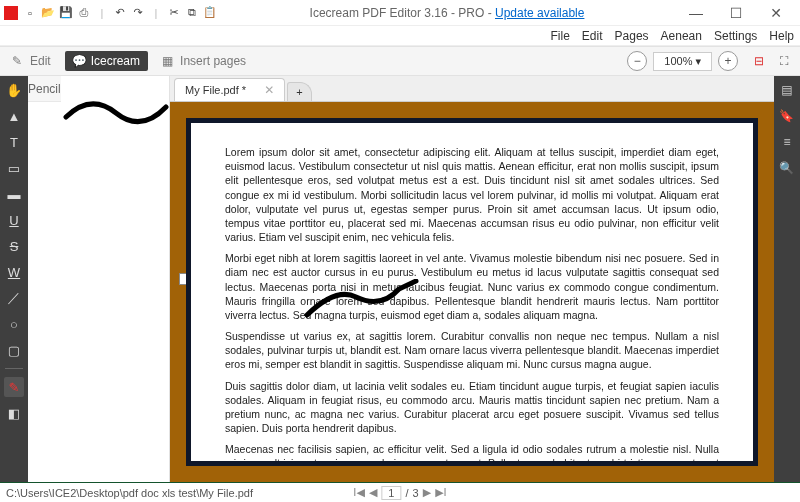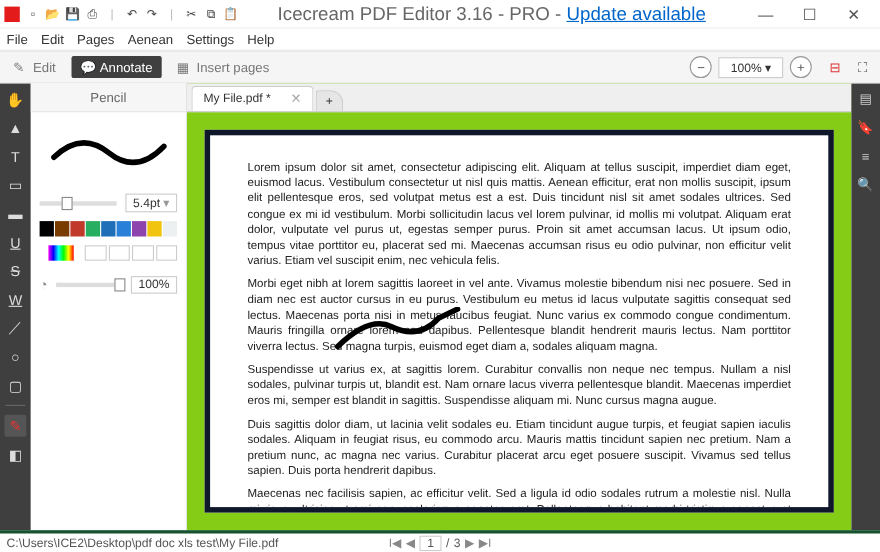--- a/index.html
+++ b/index.html
@@ -2,64 +2,64 @@
 <html><head>
 <meta charset="utf-8">
 <style>
 * { box-sizing: border-box; margin: 0; padding: 0; font-family: "Segoe UI", Arial, sans-serif; }
 body { width: 800px; height: 502px; overflow: hidden; background: #fff; display: flex; flex-direction: column; font-size: 12px; color: #333; }
 .titlebar { height: 26px; display: flex; align-items: center; padding: 0 4px; border-bottom: 1px solid #eee; }
 .titlebar .qa { display: flex; gap: 2px; }
 .titlebar .qa span { width: 16px; height: 16px; display:flex;align-items:center;justify-content:center;color:#444; font-size:11px;}
 .titlebar .app-icon { width:14px;height:14px;background:#e41b1b; display:inline-block; margin-right:4px;}
 .titlebar .spacer { flex:1; }
-.titlebar .title { color:#666; font-size:17px; }
+.titlebar .title { color:#666; font-size:12px; }
 .titlebar .title a { color:#0066cc; text-decoration: underline; }
 .titlebar .winbtn { width:40px; text-align:center; color:#555; font-size:14px;}
-.menubar { height: 20px; display:flex; align-items:center; gap:12px; padding:0 6px; color:#333; font-size:12px; border-bottom:1px solid #eee;}
+.menubar { height: 20px; display:flex; align-items:center; gap:12px; padding:0 6px; color:#333; font-size:12px; border-bottom:1px solid #eee;justify-content:flex-end;}
 .menubar span { cursor:default; }
 .toolbar { height: 30px; background:#f5f5f5; border-top:1px solid #e2e2e2; border-bottom:1px solid #e2e2e2; display:flex; align-items:center; padding:0 4px; gap:6px;}
 .tb-btn { display:flex; align-items:center; gap:4px; padding:3px 8px; border-radius:2px; color:#777; font-size:12px;}
 .tb-btn.dark { background:#3f3f3f; color:#fff;}
 .tb-btn .ico { width:14px;height:14px; display:inline-block;}
 .zoomgrp { margin-left:auto; display:flex; align-items:center; gap:6px;}
 .zoombtn { width:20px;height:20px;border:1px solid #999; border-radius:50%; display:flex;align-items:center;justify-content:center; font-size:12px; color:#555; background:#fff;}
 .zoomlvl { border:1px solid #ccc; padding:2px 10px; font-size:11px; background:#fff;}
 .rightico { display:flex; gap:10px; margin-left:10px; color:#c00;}
 .rightico span{width:16px;}
 .main { flex:1; display:flex; min-height:0;}
 .lbar { width:28px; background:#3f3f3f; display:flex; flex-direction:column; align-items:center; padding-top:4px; gap:6px;}
 .lbar .tool { width:20px;height:20px; color:#ddd; display:flex;align-items:center;justify-content:center; font-size:13px;}
 .lbar .tool.active { background:#555; border-radius:2px; color:#fff;}
 .lbar .sep { width:18px;height:1px;background:#666; margin:2px 0;}
 .rbar { width:26px; background:#3f3f3f; display:flex; flex-direction:column; align-items:center; padding-top:6px; gap:10px;}
 .rbar .ico { width:16px;height:16px; color:#ccc; display:flex;align-items:center;justify-content:center;}
-.propanel { width:142px; background:#fff; border-right:1px solid #e2e2e2; display:flex; flex-direction:column;}
+.propanel { width:142px; background:#fff; border-right:1px solid #e2e2e2; display:flex; flex-direction:row;}
 .propanel .ptitle { height:26px; display:flex;align-items:center;justify-content:center; background:#f6f6f6; font-size:12px; color:#666; border-bottom:1px solid #e8e8e8;}
 .preview { height:70px; display:flex;align-items:center;justify-content:center;}
 .preview svg { width:110px; height:44px;}
 .row { padding:4px 8px; display:flex; align-items:center; gap:8px;}
 .slider { flex:1; height:4px; background:#ddd; position:relative;}
 .slider .knob{ position:absolute; top:-4px; width:10px;height:12px; background:#fff; border:1px solid #888;}
 .valbox { border:1px solid #ccc; padding:1px 6px; font-size:11px; display:flex; align-items:center; gap:3px;}
 .swatches { display:grid; grid-template-columns: repeat(9,1fr); gap:1px; padding:4px 8px;}
 .swatch { height:14px;}
 .gradbar { height:14px; margin:2px 8px; background:linear-gradient(90deg,#f0f,#00f,#0ff,#0f0,#ff0,#f00); width:24px; display:inline-block;}
 .hatchrow { display:flex; gap:2px; padding:2px 8px; align-items:center;}
 .hatch { width:20px;height:14px; border:1px solid #ccc;}
-.docarea { flex:1; display:flex; flex-direction:column; background:#84cc16; min-width:0;}
+.docarea { flex:1; display:flex; flex-direction:column; background:#a16207; min-width:0;}
 .tabs { height:26px; display:flex; align-items:flex-end; background:#efefef; padding-left:4px; gap:2px; border-bottom:1px solid #ccc;}
 .tab { background:#fff; border:1px solid #ccc; border-bottom:none; padding:4px 10px; font-size:11px; display:flex;align-items:center; gap:18px; border-radius:4px 4px 0 0;}
 .tab .close{ color:#aaa; font-size:12px;}
 .tab.add { background:#e6e6e6; padding:3px 8px; border-radius:3px 12px 0 0; gap:0;}
 .page { flex:1; background:#fff; margin:16px; border:5px solid #0f172a; overflow:hidden; position:relative;}
 .pagecontent { padding:22px 34px; font-family: "Times New Roman", serif; font-size:10.5px; line-height:1.35; color:#222; text-align:justify;}
 .pagecontent p { margin-bottom:7px;}
 .scribble { position:absolute; left:110px; top:156px; width:150px; height:40px; pointer-events:none;}
-.status { height:20px; border-top:3px solid #14532d; display:flex; align-items:center; font-size:11px; color:#555; padding:0 6px;}
+.status { height:20px; border-top:1px solid #14532d; display:flex; align-items:center; font-size:11px; color:#555; padding:0 6px;}
 .status .nav{ position:absolute; left:50%; transform:translateX(-50%); display:flex;align-items:center;gap:4px;}
 .status .nav .box{ border:1px solid #ccc; padding:0 6px;}
 .navbtn{color:#888;font-size:11px;cursor:default;}
 </style>
 </head>
 <body>
 
 <div class="titlebar">
   <span class="app-icon"></span>
   <div class="qa">
@@ -94,21 +94,21 @@
   <span>Help</span>
 </div>
 
 <div class="toolbar">
   <div class="tb-btn">
     <span class="ico">✎</span>
     <span>Edit</span>
   </div>
   <div class="tb-btn dark">
     <span class="ico">💬</span>
-    <span>Annotate</span>
+    <span>Icecream</span>
   </div>
   <div class="tb-btn">
     <span class="ico">▦</span>
     <span>Insert pages</span>
   </div>
   <div class="zoomgrp">
     <div class="zoombtn">−</div>
     <div class="zoomlvl"><span>100%</span> ▾</div>
     <div class="zoombtn">+</div>
   </div>

